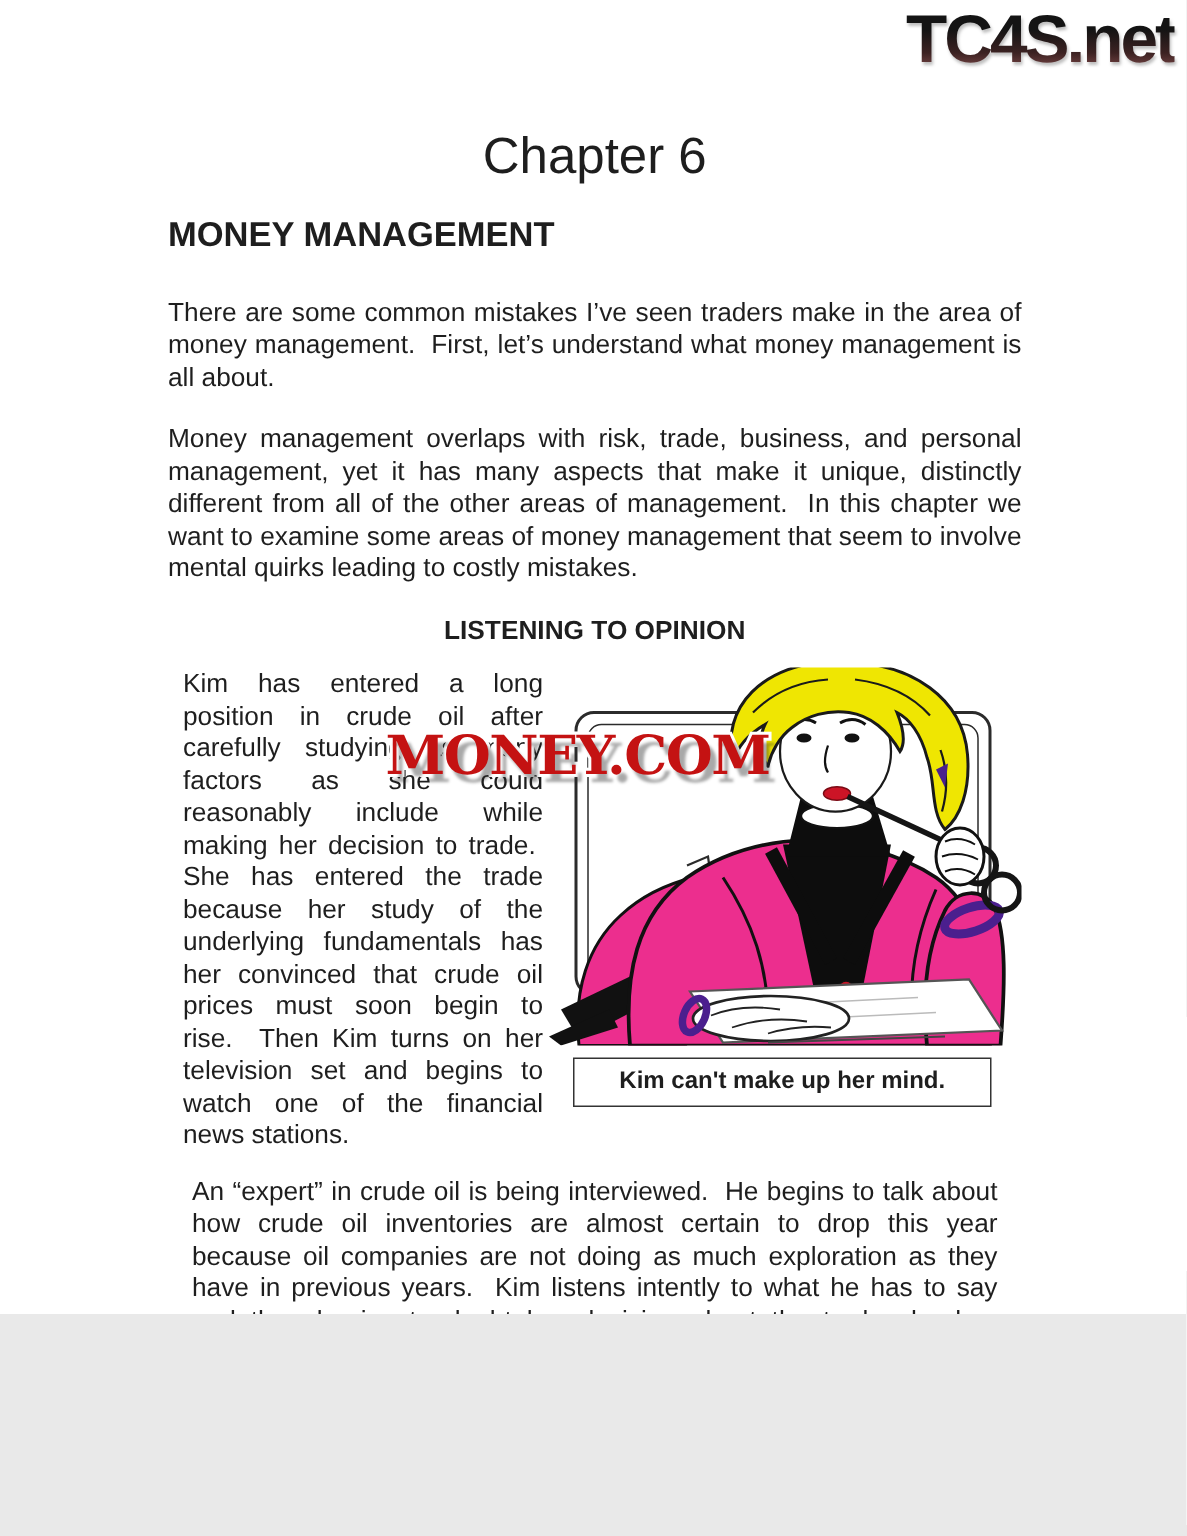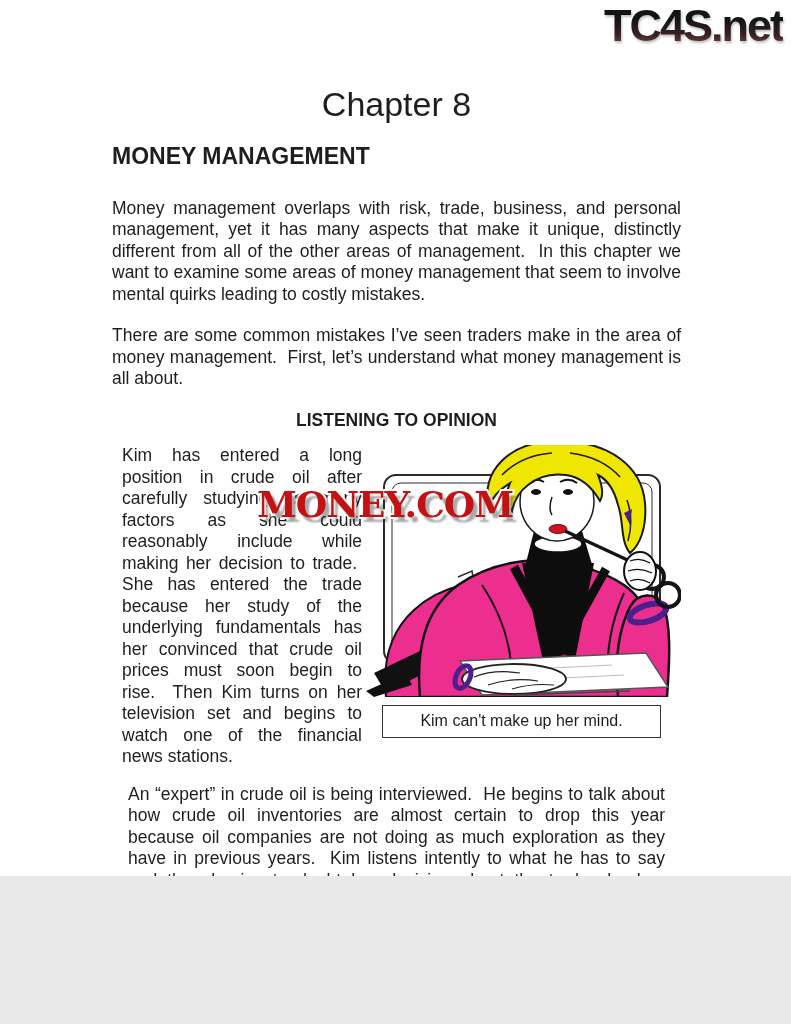--- a/index.html
+++ b/index.html
@@ -62,29 +62,29 @@
   }
 </style>
 </head>
 <body>
 
 <div class="page">
 
   <div class="header-logo">TC4S.net</div>
 
   <div class="content">
-    <h1 class="chapter-title">Chapter 8</h1>
+    <h1 class="chapter-title">Chapter 6</h1>
     <h2 class="chapter-heading">MONEY MANAGEMENT</h2>
 
+    <p class="para">There are some common mistakes I’ve seen traders make in the area of money management.&nbsp; First, let’s understand what money management is all about.</p>
     <p class="para">Money management overlaps with risk, trade, business, and personal management, yet it has many aspects that make it unique, distinctly different from all of the other areas of management.&nbsp; In this chapter we want to examine some areas of money management that seem to involve mental quirks leading to costly mistakes.</p>
-    <p class="para">There are some common mistakes I’ve seen traders make in the area of money management.&nbsp; First, let’s understand what money management is all about.</p>
 
     <h3 class="section-heading">LISTENING TO OPINION</h3>
 
-    <figure class="kim-figure" style="margin-top:0;margin-left:0;margin-right:0;">
+    <figure class="kim-figure" style="margin-top:0;margin-left:0;margin-right:0;font-weight:bold;">
       <svg viewBox="0 0 319 252" aria-hidden="true">
 
         <g fill="none" stroke="#2b2b2b" stroke-width="2">
           <rect x="22" y="30" width="276" height="188" rx="12"></rect>
           <rect x="30" y="38" width="260" height="172" rx="9" stroke-width="1"></rect>
           <path d="M 96 132 L 110 126 L 112 140" stroke-width="1.5"></path>
         </g>
 
         <g>
           <path d="M 24 252 C 20 215 30 185 52 165 C 66 152 84 144 100 140 L 118 190 L 95 252 Z" style="fill:var(--jacket-pink)" stroke="#111" stroke-width="2"></path>

